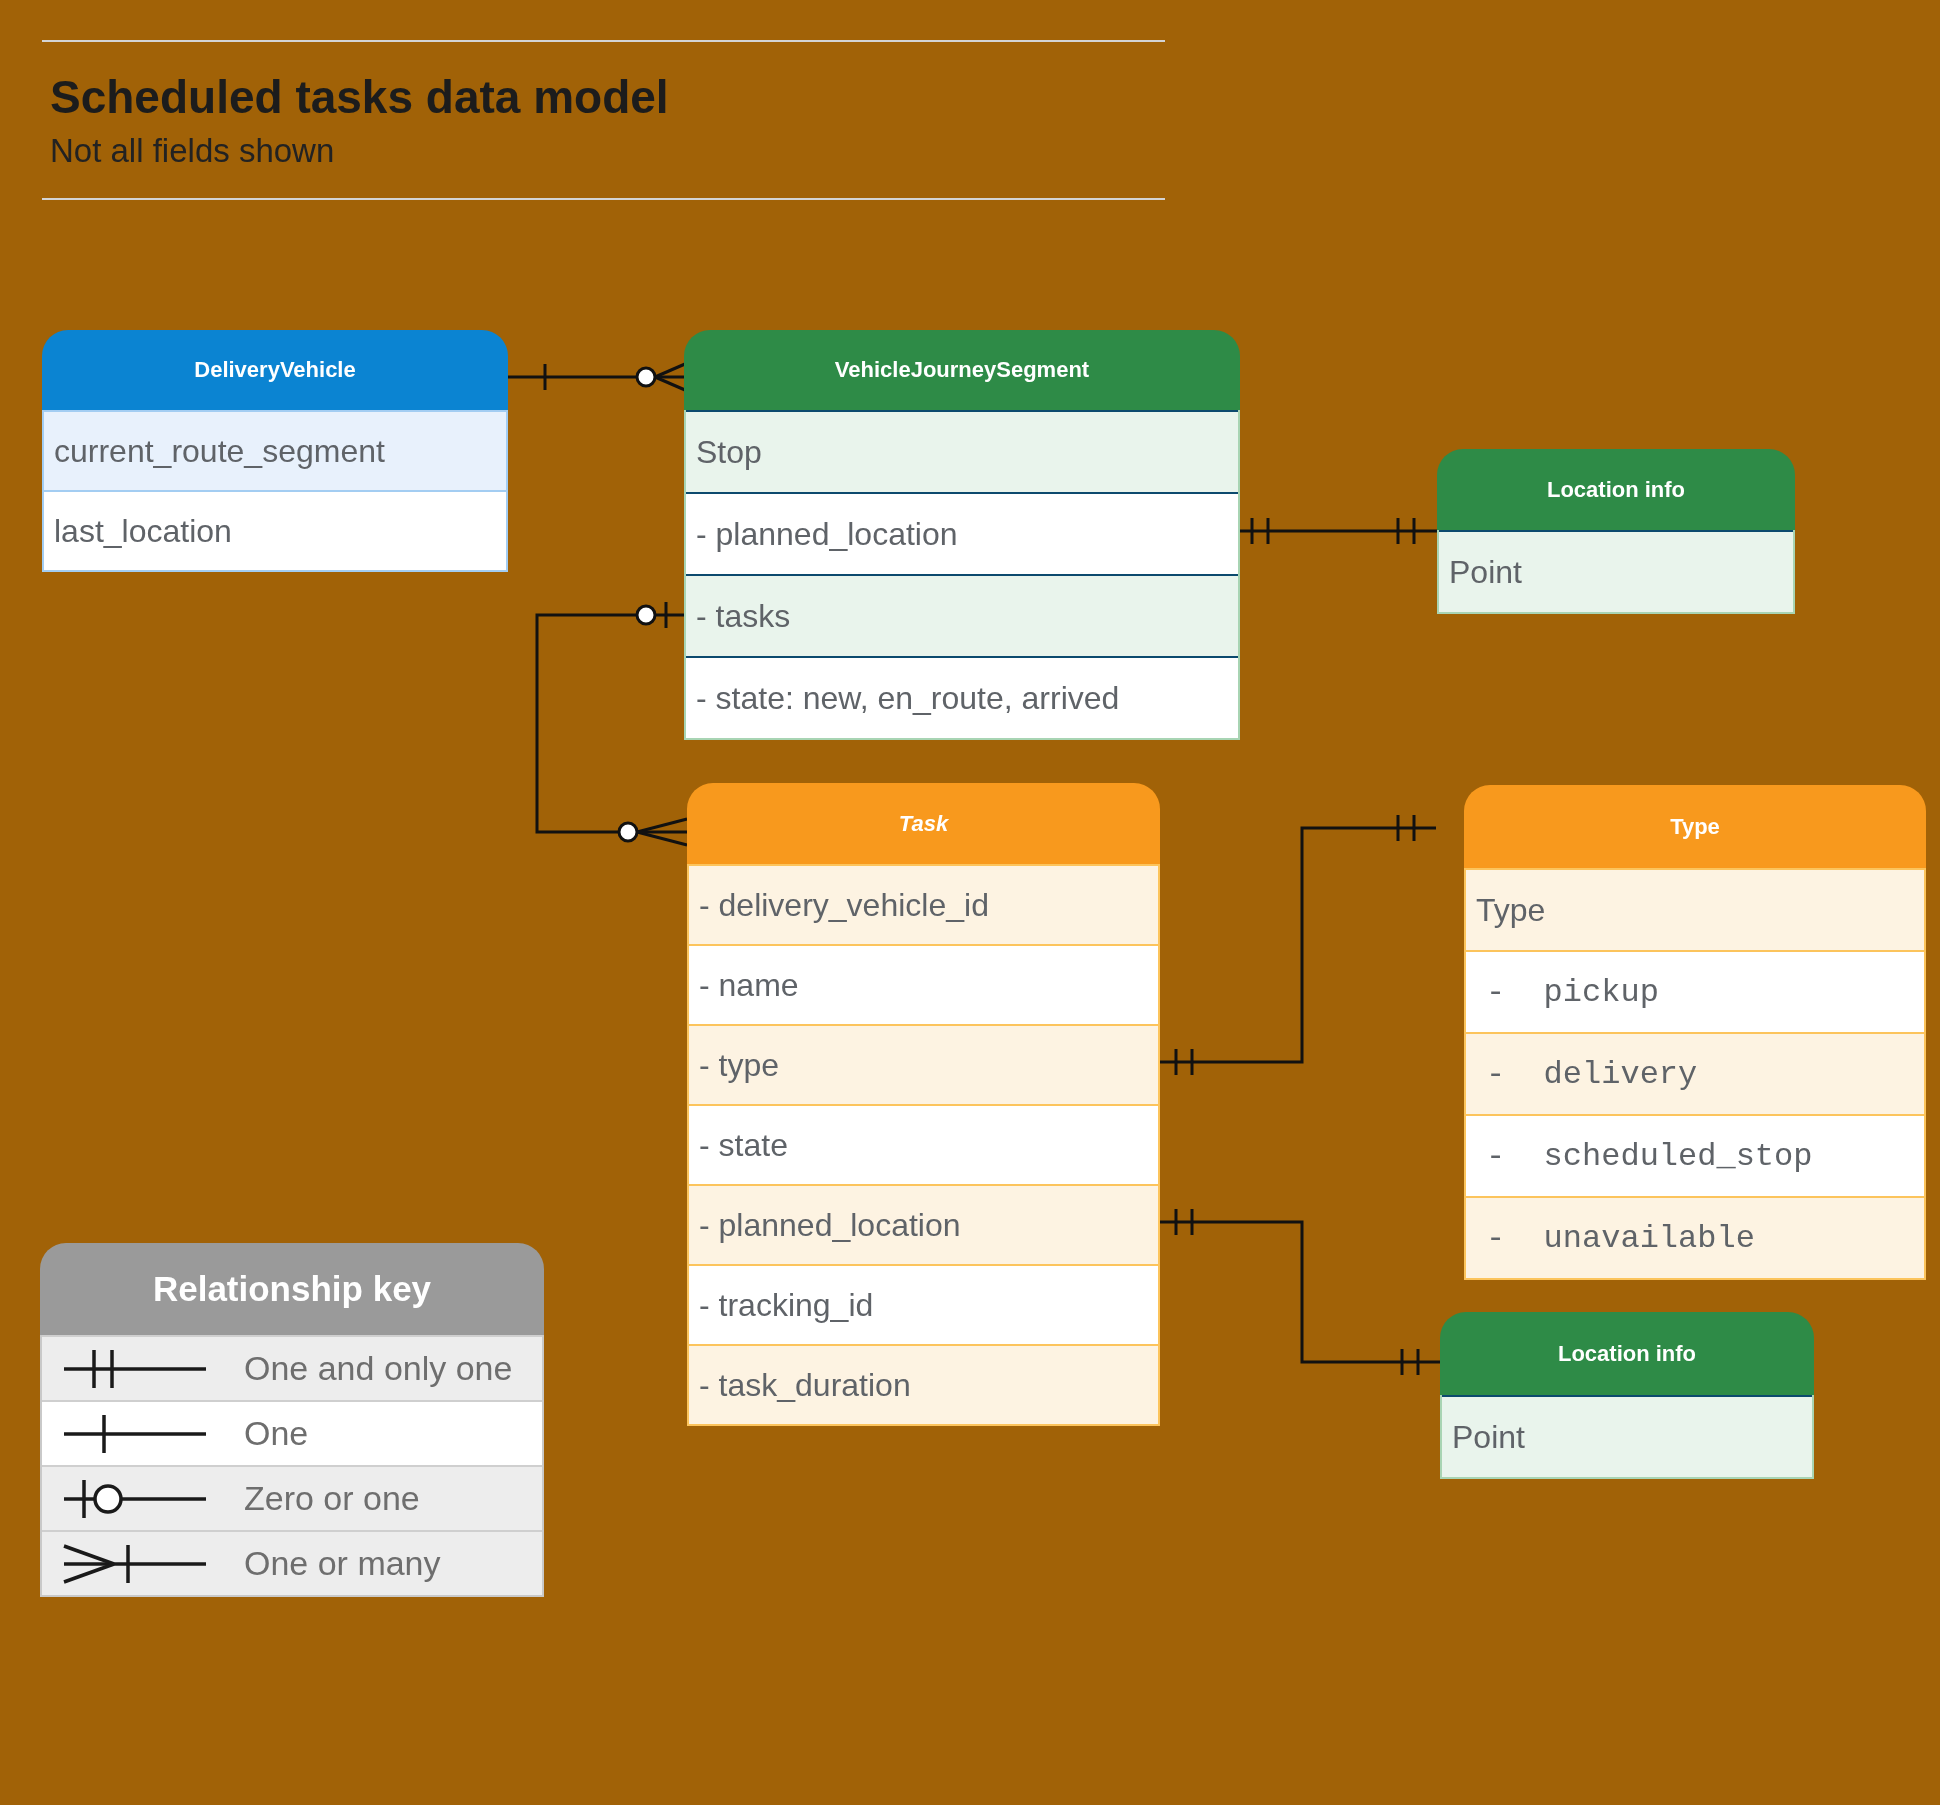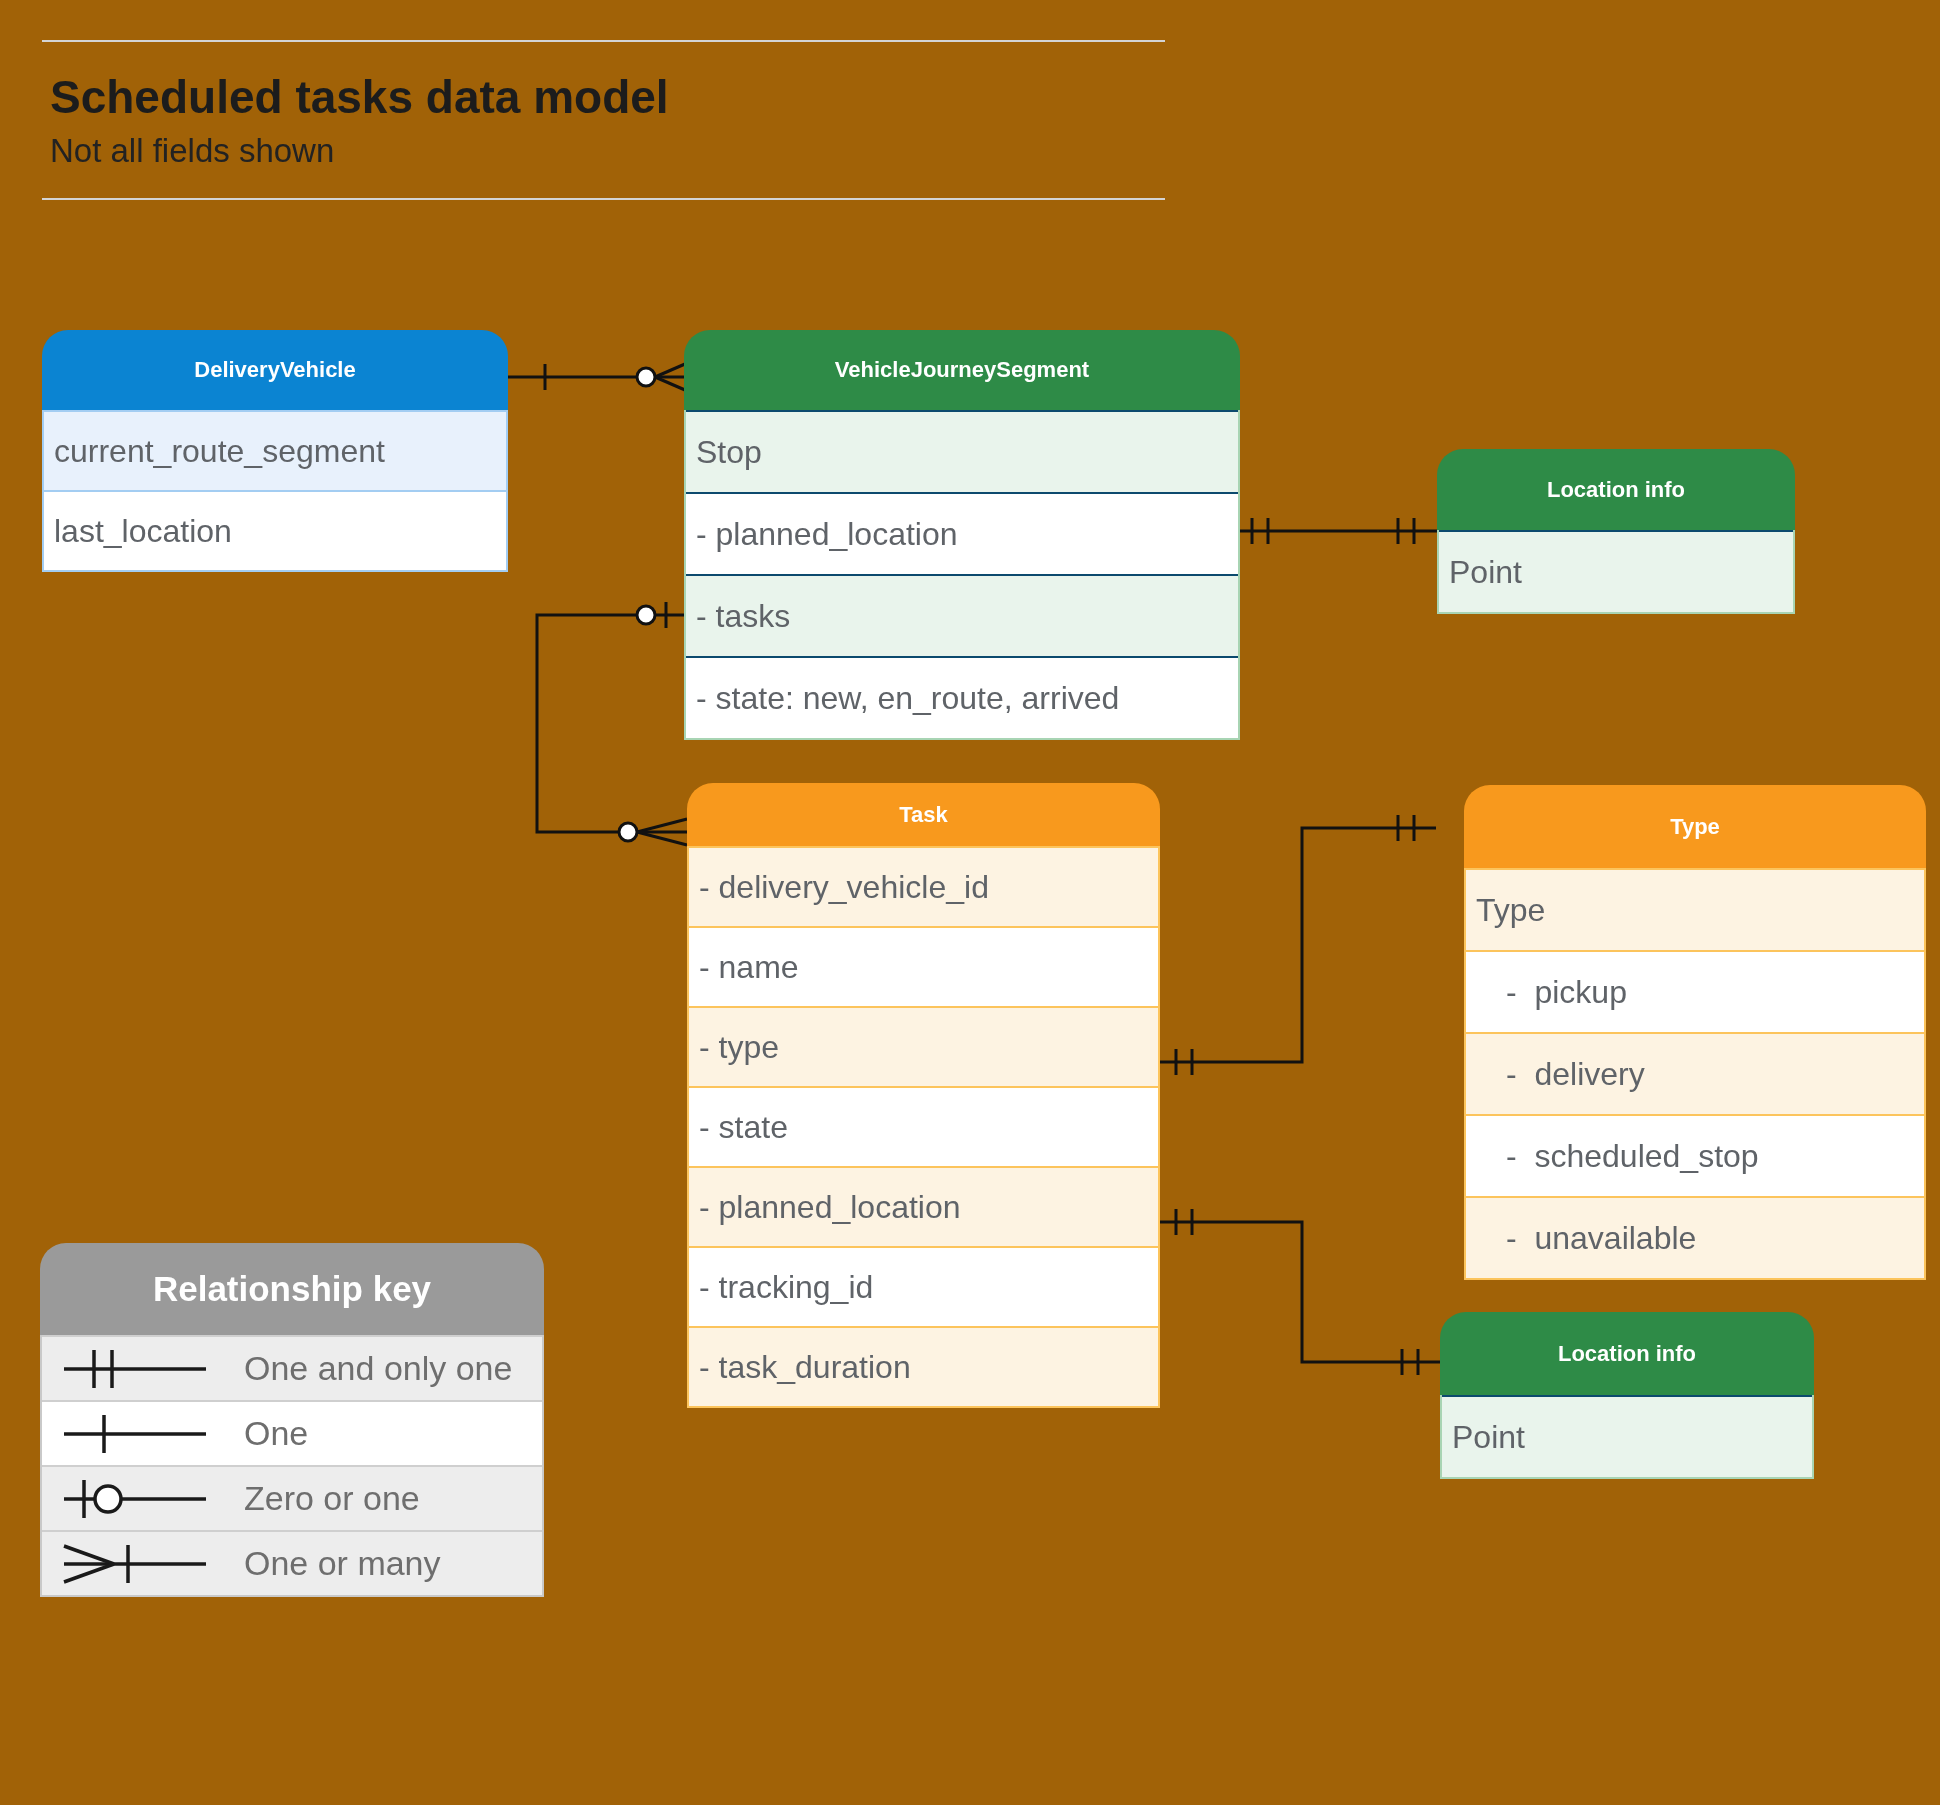--- a/index.html
+++ b/index.html
@@ -14,21 +14,21 @@
   .entity{position:absolute;}
   .ent-header{
     height:80px;border-radius:26px 26px 0 0;color:#fff;font-weight:700;font-size:22px;
     display:flex;align-items:center;justify-content:center;
   }
   .ent-body{box-sizing:border-box;}
   .ent-row{
     box-sizing:border-box;height:80px;display:flex;align-items:center;
     padding-left:10px;font-size:32px;color:#5f6368;background:#fff;white-space:pre;
   }
-  .ent-row.indent{padding-left:40px;}
+  .ent-row.indent{padding-left:20px;font-family:Liberation Mono, monospace;}
 
   
   .blue .ent-header{background:#0b84d2;}
   .blue .ent-body{border:2px solid #a3cdf2;border-top:none;}
   .blue .ent-row{border-top:2px solid #a3cdf2;}
   .blue .ent-row.alt{background:#e8f1fc;}
 
   
   .green .ent-header{background:#2e8b47;}
   .green .ent-body{border:2px solid #a8d4b3;border-top:none;}
@@ -131,21 +131,21 @@
   </div>
 
   <div class="entity green" style="left:1437px;top:449px;width:358px;">
     <div class="ent-header" style="height:81px;">Location info</div>
     <div class="ent-body">
       <div class="ent-row alt" style="height:82px;">Point</div>
     </div>
   </div>
 
   <div class="entity orange task7" style="left:687px;top:783px;width:473px;">
-    <div class="ent-header" style="height:63px;">Task</div>
+    <div class="ent-header" style="height:81px;font-style:italic;">Task</div>
     <div class="ent-body">
       <div class="ent-row alt">- delivery_vehicle_id</div>
       <div class="ent-row">- name</div>
       <div class="ent-row alt">- type</div>
       <div class="ent-row">- state</div>
       <div class="ent-row alt">- planned_location</div>
       <div class="ent-row">- tracking_id</div>
       <div class="ent-row alt">- task_duration</div>
     </div>
   </div>

